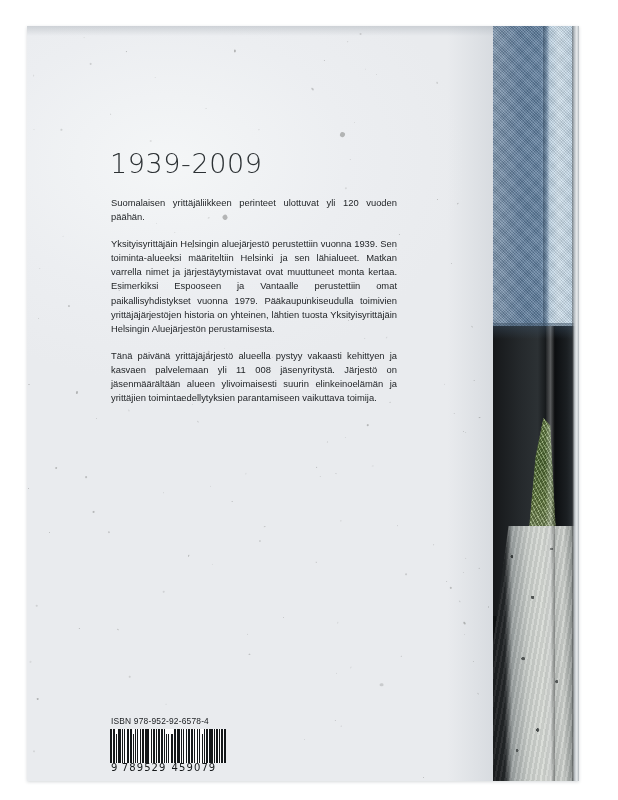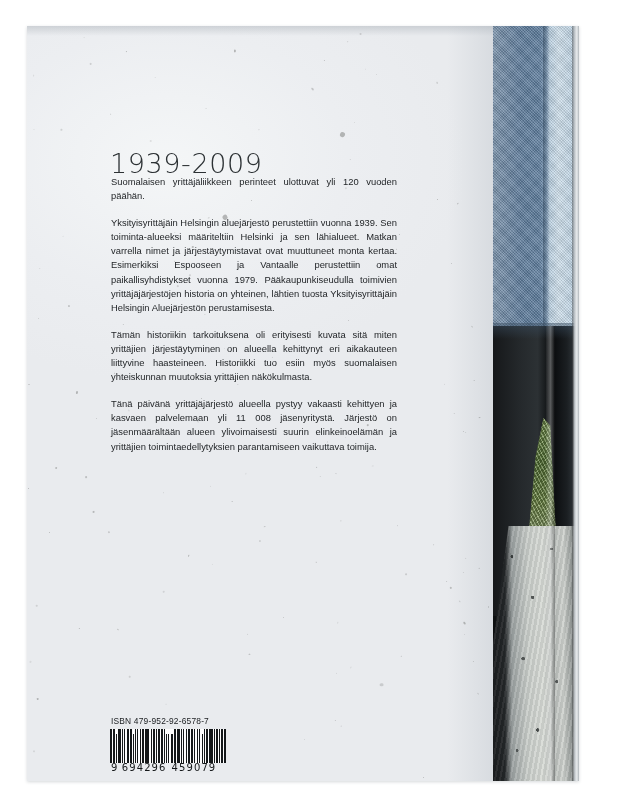--- a/index.html
+++ b/index.html
@@ -177,21 +177,21 @@
     top: 122px;
     font-family: "DejaVu Sans", sans-serif;
     font-size: 27px;
     font-weight: 300;
     letter-spacing: .6px;
     color: #2c3134;
   }
   .copy {
     position: absolute;
     left: 84px;
-    top: 149px;
+    top: 170px;
     width: 286px;
     color: #232629;
     font-size: 9.4px;
     line-height: 14.1px;
     text-align: justify;
   }
   .copy p { margin: 0 0 13px 0; }
   .copy p:last-child { margin-bottom: 0; }
 
   
@@ -373,25 +373,24 @@
           <i class="sp" style="width: 0.79px; height: 0.75px; left: 62.04%; top: 71.05%; opacity: 0.81; transform: rotate(161deg);"></i>
           <i class="sp" style="width: 1.2px; height: 0.96px; left: 61.91%; top: 58.39%; opacity: 0.83; transform: rotate(145deg);"></i>
           <i class="sp" style="width: 0.84px; height: 0.69px; left: 63.82%; top: 4.52%; opacity: 0.71; transform: rotate(38deg);"></i>
         </div>
 
       <div class="title">1939-2009</div>
 
       <div class="copy" id="copy">
           <p>Suomalaisen yrittäjäliikkeen perinteet ulottuvat yli 120 vuoden päähän.</p>
           <p>Yksityisyrittäjäin Helsingin aluejärjestö perustettiin vuonna 1939. Sen toiminta-alueeksi määriteltiin Helsinki ja sen lähialueet. Matkan varrella nimet ja järjestäytymistavat ovat muuttuneet monta kertaa. Esimerkiksi Espooseen ja Vantaalle perustettiin omat paikallisyhdistykset vuonna 1979.  Pääkaupunkiseudulla toimivien yrittäjäjärjestöjen historia on yhteinen, lähtien tuosta Yksityisyrittäjäin Helsingin Aluejärjestön perustamisesta.</p>
-          <p>Tämän historiikin tarkoituksena oli erityisesti kuvata sitä miten yrittäjien järjestäytyminen on alueella kehittynyt eri aikakauteen liittyvine haasteineen. Historiikki tuo esiin myös suomalaisen yhteiskunnan muutoksia yrittäjien näkökulmasta.</p>
           <p>Tänä päivänä yrittäjäjärjestö alueella pystyy vakaasti kehittyen ja kasvaen palvelemaan yli 11 008 jäsenyritystä.  Järjestö on jäsenmäärältään alueen ylivoimaisesti suurin elinkeinoelämän ja yrittäjien toimintaedellytyksien parantamiseen vaikuttava toimija.</p>
         </div>
 
-      <div class="isbn">ISBN 479-952-92-6578-7</div>
+      <div class="isbn">ISBN 978-952-92-6578-4</div>
 
       <div class="barcode-wrap">
         <div class="bars" id="bars">
             <i class="bar w1" style="display: inline-block;"></i>
             <i class="gap g1" style="display: inline-block;"></i>
             <i class="bar w1" style="display: inline-block;"></i>
             <i class="gap g2" style="display: inline-block;"></i>
             <i class="bar w2" style="display: inline-block;"></i>
             <i class="gap g1" style="display: inline-block;"></i>
             <i class="bar w2 short" style="display: inline-block;"></i>
@@ -479,21 +478,21 @@
             <i class="bar w2" style="display: inline-block;"></i>
             <i class="gap g1" style="display: inline-block;"></i>
             <i class="bar w3" style="display: inline-block;"></i>
             <i class="gap g1" style="display: inline-block;"></i>
             <i class="bar w1" style="display: inline-block;"></i>
             <i class="gap g1" style="display: inline-block;"></i>
             <i class="bar w1" style="display: inline-block;"></i>
           </div>
         <div class="barcode-digits">
           <span class="bd-lead">9</span>
-          <span class="bd-left">694296</span>
+          <span class="bd-left">789529</span>
           <span class="bd-right">459079</span>
         </div>
       </div>
     </div>
 
     <div class="photo-strip">
       <div class="ph ph-blue"></div>
       <div class="ph-blue-shadow"></div>
       <div class="ph ph-dark"></div>
       <div class="ph-dark-top-fade"></div>

